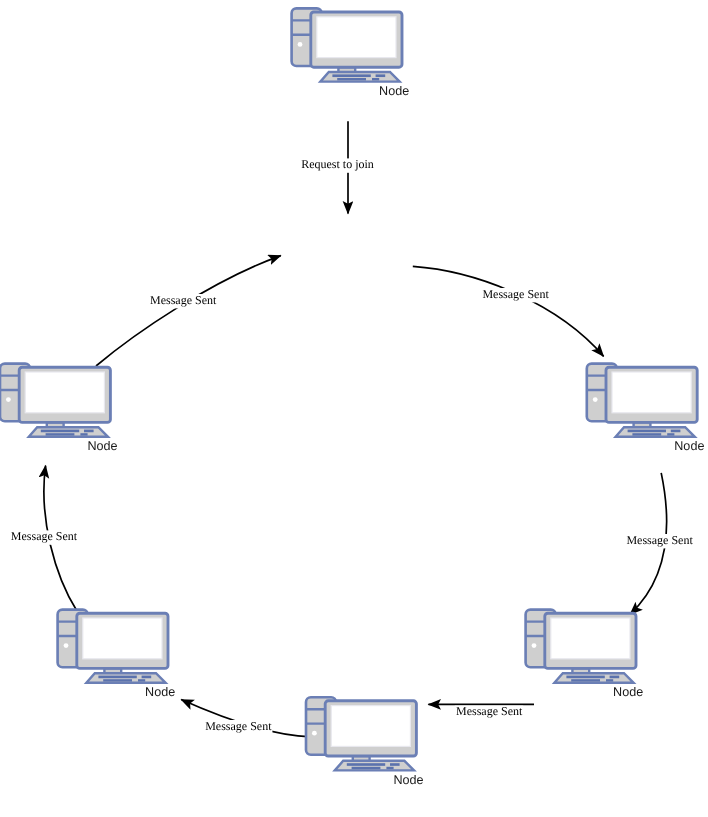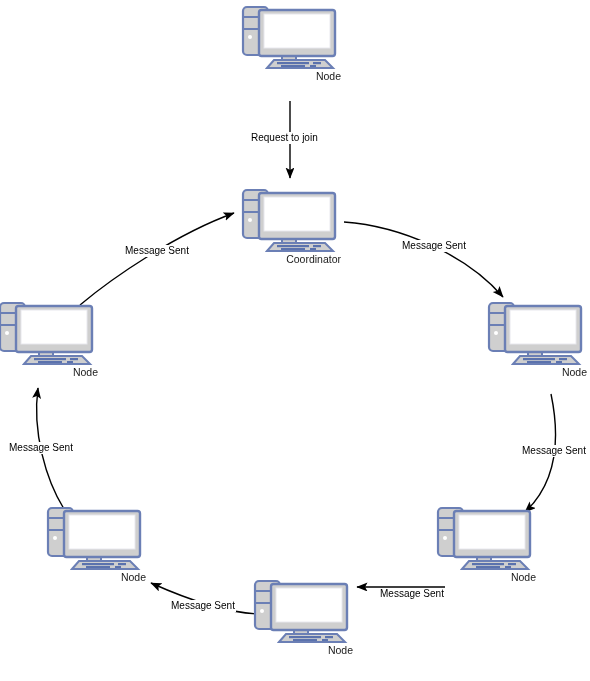--- a/index.html
+++ b/index.html
@@ -44,21 +44,21 @@
     text-align: right;
     font-size: 10.5px;
     color: #1a1a1a;
     font-family: "Liberation Sans", sans-serif;
     white-space: nowrap;
   }
   .edge-label {
     position: absolute;
     font-size: 10px;
     color: #000000;
-    font-family: Liberation Sans, sans-serif;
+    font-family: Liberation Serif, serif;
     white-space: nowrap;
     background: #ffffff;
     padding: 0 1px;
     line-height: 12px;
   }
 </style>
 </head>
 <body>
 
 <div id="canvas">
@@ -98,39 +98,20 @@
       <rect x="27" y="10" width="66" height="34" fill="#ffffff" stroke="#e8e8ee" stroke-width="1"></rect>
       <path d="M30,64 L37,56 L88,56 L96,64 z" fill="#cfcfcf" stroke="#6b7fb5" stroke-width="2"></path>
       <rect x="40" y="58" width="32" height="2.2" fill="#5b72ad"></rect>
       <rect x="76" y="58" width="8" height="2.2" fill="#5b72ad"></rect>
       <rect x="44" y="61" width="24" height="2" fill="#5b72ad"></rect>
       <rect x="73" y="61" width="6" height="2" fill="#5b72ad"></rect>
     </svg>
     <div class="node-label">Node</div>
   </div>
 
-  <div class="node" id="n1" style="left: 237px; top: 187px;">
-    <svg class="node-icon" viewBox="0 0 104 66" xmlns="http://www.w3.org/2000/svg">
-      <g stroke="#6b7fb5" stroke-width="2.2" fill="#cfcfcf">
-        <rect x="6" y="3" width="25" height="48" rx="4"></rect>
-      </g>
-      <line x1="6" y1="13" x2="31" y2="13" stroke="#6b7fb5" stroke-width="2"></line>
-      <line x1="6" y1="25" x2="31" y2="25" stroke="#6b7fb5" stroke-width="2"></line>
-      <circle cx="13" cy="33" r="2" fill="#ffffff"></circle>
-      <rect x="45" y="52" width="14" height="7" fill="#cfcfcf" stroke="#6b7fb5" stroke-width="2"></rect>
-      <rect x="22" y="6" width="76" height="46" rx="2.5" fill="#cfcfcf" stroke="#6b7fb5" stroke-width="2.4"></rect>
-      <rect x="27" y="10" width="66" height="34" fill="#ffffff" stroke="#e8e8ee" stroke-width="1"></rect>
-      <path d="M30,64 L37,56 L88,56 L96,64 z" fill="#cfcfcf" stroke="#6b7fb5" stroke-width="2"></path>
-      <rect x="40" y="58" width="32" height="2.2" fill="#5b72ad"></rect>
-      <rect x="76" y="58" width="8" height="2.2" fill="#5b72ad"></rect>
-      <rect x="44" y="61" width="24" height="2" fill="#5b72ad"></rect>
-      <rect x="73" y="61" width="6" height="2" fill="#5b72ad"></rect>
-    </svg>
-    <div class="node-label">Coordinator</div>
-  </div>
 
   <div class="node" id="n2" style="left: 483px; top: 300px;">
     <svg class="node-icon" viewBox="0 0 104 66" xmlns="http://www.w3.org/2000/svg">
       <g stroke="#6b7fb5" stroke-width="2.2" fill="#cfcfcf">
         <rect x="6" y="3" width="25" height="48" rx="4"></rect>
       </g>
       <line x1="6" y1="13" x2="31" y2="13" stroke="#6b7fb5" stroke-width="2"></line>
       <line x1="6" y1="25" x2="31" y2="25" stroke="#6b7fb5" stroke-width="2"></line>
       <circle cx="13" cy="33" r="2" fill="#ffffff"></circle>
       <rect x="45" y="52" width="14" height="7" fill="#cfcfcf" stroke="#6b7fb5" stroke-width="2"></rect>

